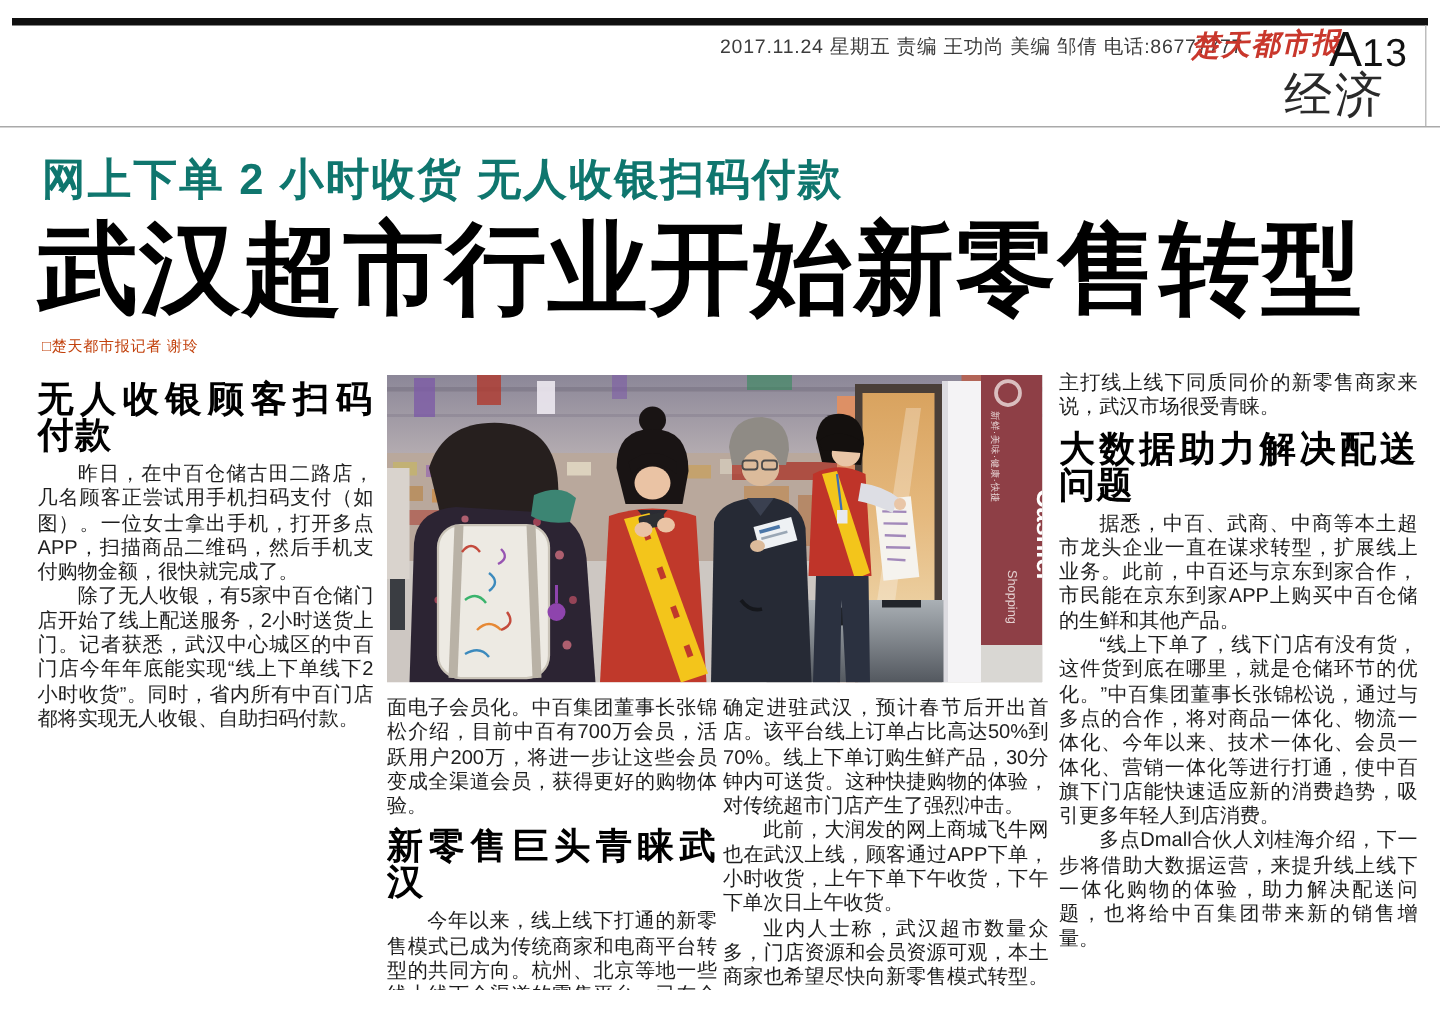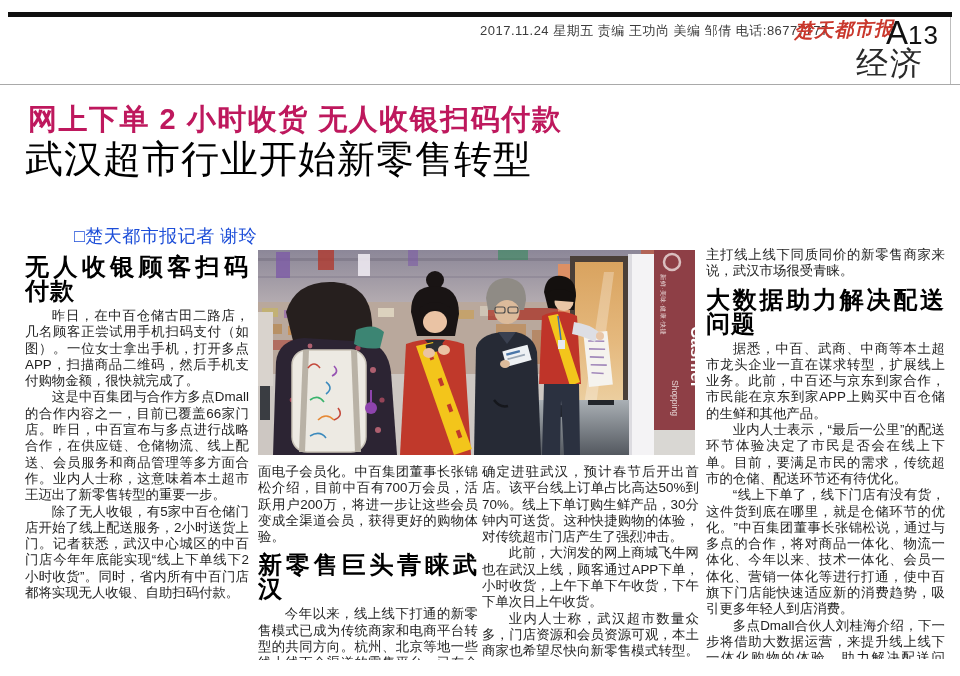--- a/index.html
+++ b/index.html
@@ -14,25 +14,25 @@
               color:#c9372c;font-family:"Liberation Serif","DejaVu Serif",serif;font-style:italic;
               letter-spacing:1px;transform:rotate(-1.5deg);white-space:nowrap;}
   .pageno{position:absolute;top:14px;left:886px;color:#111;}
   .pageno .pn-a{font-size:33px;font-weight:500;}
   .pageno .pn-d{font-size:26px;font-weight:500;letter-spacing:1px;}
   .section-title{position:absolute;top:42px;left:856px;font-size:32px;color:#2a2a2a;letter-spacing:2px;}
   .header-rule{position:absolute;top:84px;left:0;width:960px;height:1px;background:#a9a9a9;}
   .right-edge-rule{position:absolute;top:17px;left:950px;width:1px;height:67px;background:#bdbdbd;}
 
   
-  .kicker{position:absolute;top:100px;left:28px;font-size:29px;font-weight:600;color:#be185d;
+  .kicker{position:absolute;top:100px;left:28px;font-size:29px;font-weight:600;color:#0f766e;
           letter-spacing:1.5px;white-space:nowrap;}
-  .main-title{position:absolute;top:134px;left:25px;margin:0;font-size:38px;font-weight:400;
+  .main-title{position:absolute;top:134px;left:25px;margin:0;font-size:67px;font-weight:700;
           color:#000;letter-spacing:1px;white-space:nowrap;}
-  .byline{position:absolute;top:224px;left:28px;font-size:18px;color:#1d4ed8;letter-spacing:0.5px;margin-left:46px;}
+  .byline{position:absolute;top:224px;left:28px;font-size:10px;color:#c2410c;letter-spacing:0.5px;}
 
   
   .col{position:absolute;font-size:13.4px;line-height:16.3px;text-align:justify;color:#1e1e1e;overflow:hidden;}
   .col p{margin:0;text-indent:2em;}
   .col p.noindent{text-indent:0;}
   .col1{left:25px;top:247px;width:224px;height:412px;}
   .col2{left:258px;top:464px;width:220px;height:196px;}
   .col3{left:482px;top:464px;width:217px;height:196px;}
   .col4{left:706px;top:247px;width:239px;height:412px;}
   .lede{font-family:"Liberation Serif","DejaVu Serif",serif;color:#151515;}
@@ -56,21 +56,20 @@
   <div class="header-rule"></div>
   <div class="right-edge-rule"></div>
 
   <div class="kicker">网上下单 2 小时收货  无人收银扫码付款</div>
   <h1 class="main-title">武汉超市行业开始新零售转型</h1>
   <div class="byline">□楚天都市报记者 谢玲</div>
 
   <div class="col col1">
     <h2 class="subhead">无人收银顾客扫码付款</h2>
     <p>昨日，在中百仓储古田二路店，几名顾客正尝试用手机扫码支付（如图）。一位女士拿出手机，打开多点APP，扫描商品二维码，然后手机支付购物金额，很快就完成了。</p>
-    <p>这是中百集团与合作方多点Dmall的合作内容之一，目前已覆盖66家门店。昨日，中百宣布与多点进行战略合作，在供应链、仓储物流、线上配送、会员服务和商品管理等多方面合作。业内人士称，这意味着本土超市王迈出了新零售转型的重要一步。</p>
     <p>除了无人收银，有5家中百仓储门店开始了线上配送服务，2小时送货上门。记者获悉，武汉中心城区的中百门店今年年底能实现“线上下单线下2小时收货”。同时，省内所有中百门店都将实现无人收银、自助扫码付款。</p>
 
   </div>
 
   <figure class="photo">
     <svg viewBox="0 0 437 205" width="437" height="205" preserveAspectRatio="none">
       <defs>
         <linearGradient id="ceil" x1="0" y1="0" x2="0" y2="1">
           <stop offset="0" stop-color="#8c8798"></stop>
             <stop offset="1" stop-color="#b3abb0"></stop>
@@ -234,18 +233,17 @@
   <div class="col col3">
     <p class="noindent">确定进驻武汉，预计春节后开出首店。该平台线上订单占比高达50%到70%。线上下单订购生鲜产品，30分钟内可送货。这种快捷购物的体验，对传统超市门店产生了强烈冲击。</p>
     <p>此前，大润发的网上商城飞牛网也在武汉上线，顾客通过APP下单，小时收货，上午下单下午收货，下午下单次日上午收货。</p>
     <p>业内人士称，武汉超市数量众多，门店资源和会员资源可观，本土商家也希望尽快向新零售模式转型。对于</p>
   </div>
 
   <div class="col col4">
     <p class="noindent">主打线上线下同质同价的新零售商家来说，武汉市场很受青睐。</p>
     <h2 class="subhead">大数据助力解决配送问题</h2>
     <p>据悉，中百、武商、中商等本土超市龙头企业一直在谋求转型，扩展线上业务。此前，中百还与京东到家合作，市民能在京东到家APP上购买中百仓储的生鲜和其他产品。</p>
-    <p>业内人士表示，“最后一公里”的配送环节体验决定了市民是否会在线上下单。目前，要满足市民的需求，传统超市的仓储、配送环节还有待优化。</p>
     <p>“线上下单了，线下门店有没有货，这件货到底在哪里，就是仓储环节的优化。”中百集团董事长张锦松说，通过与多点的合作，将对商品一体化、物流一体化、今年以来、技术一体化、会员一体化、营销一体化等进行打通，使中百旗下门店能快速适应新的消费趋势，吸引更多年轻人到店消费。</p>
     <p>多点Dmall合伙人刘桂海介绍，下一步将借助大数据运营，来提升线上线下一体化购物的体验，助力解决配送问题，也将给中百集团带来新的销售增量。</p>
   </div>
 
 </div>
 
 </body></html>

